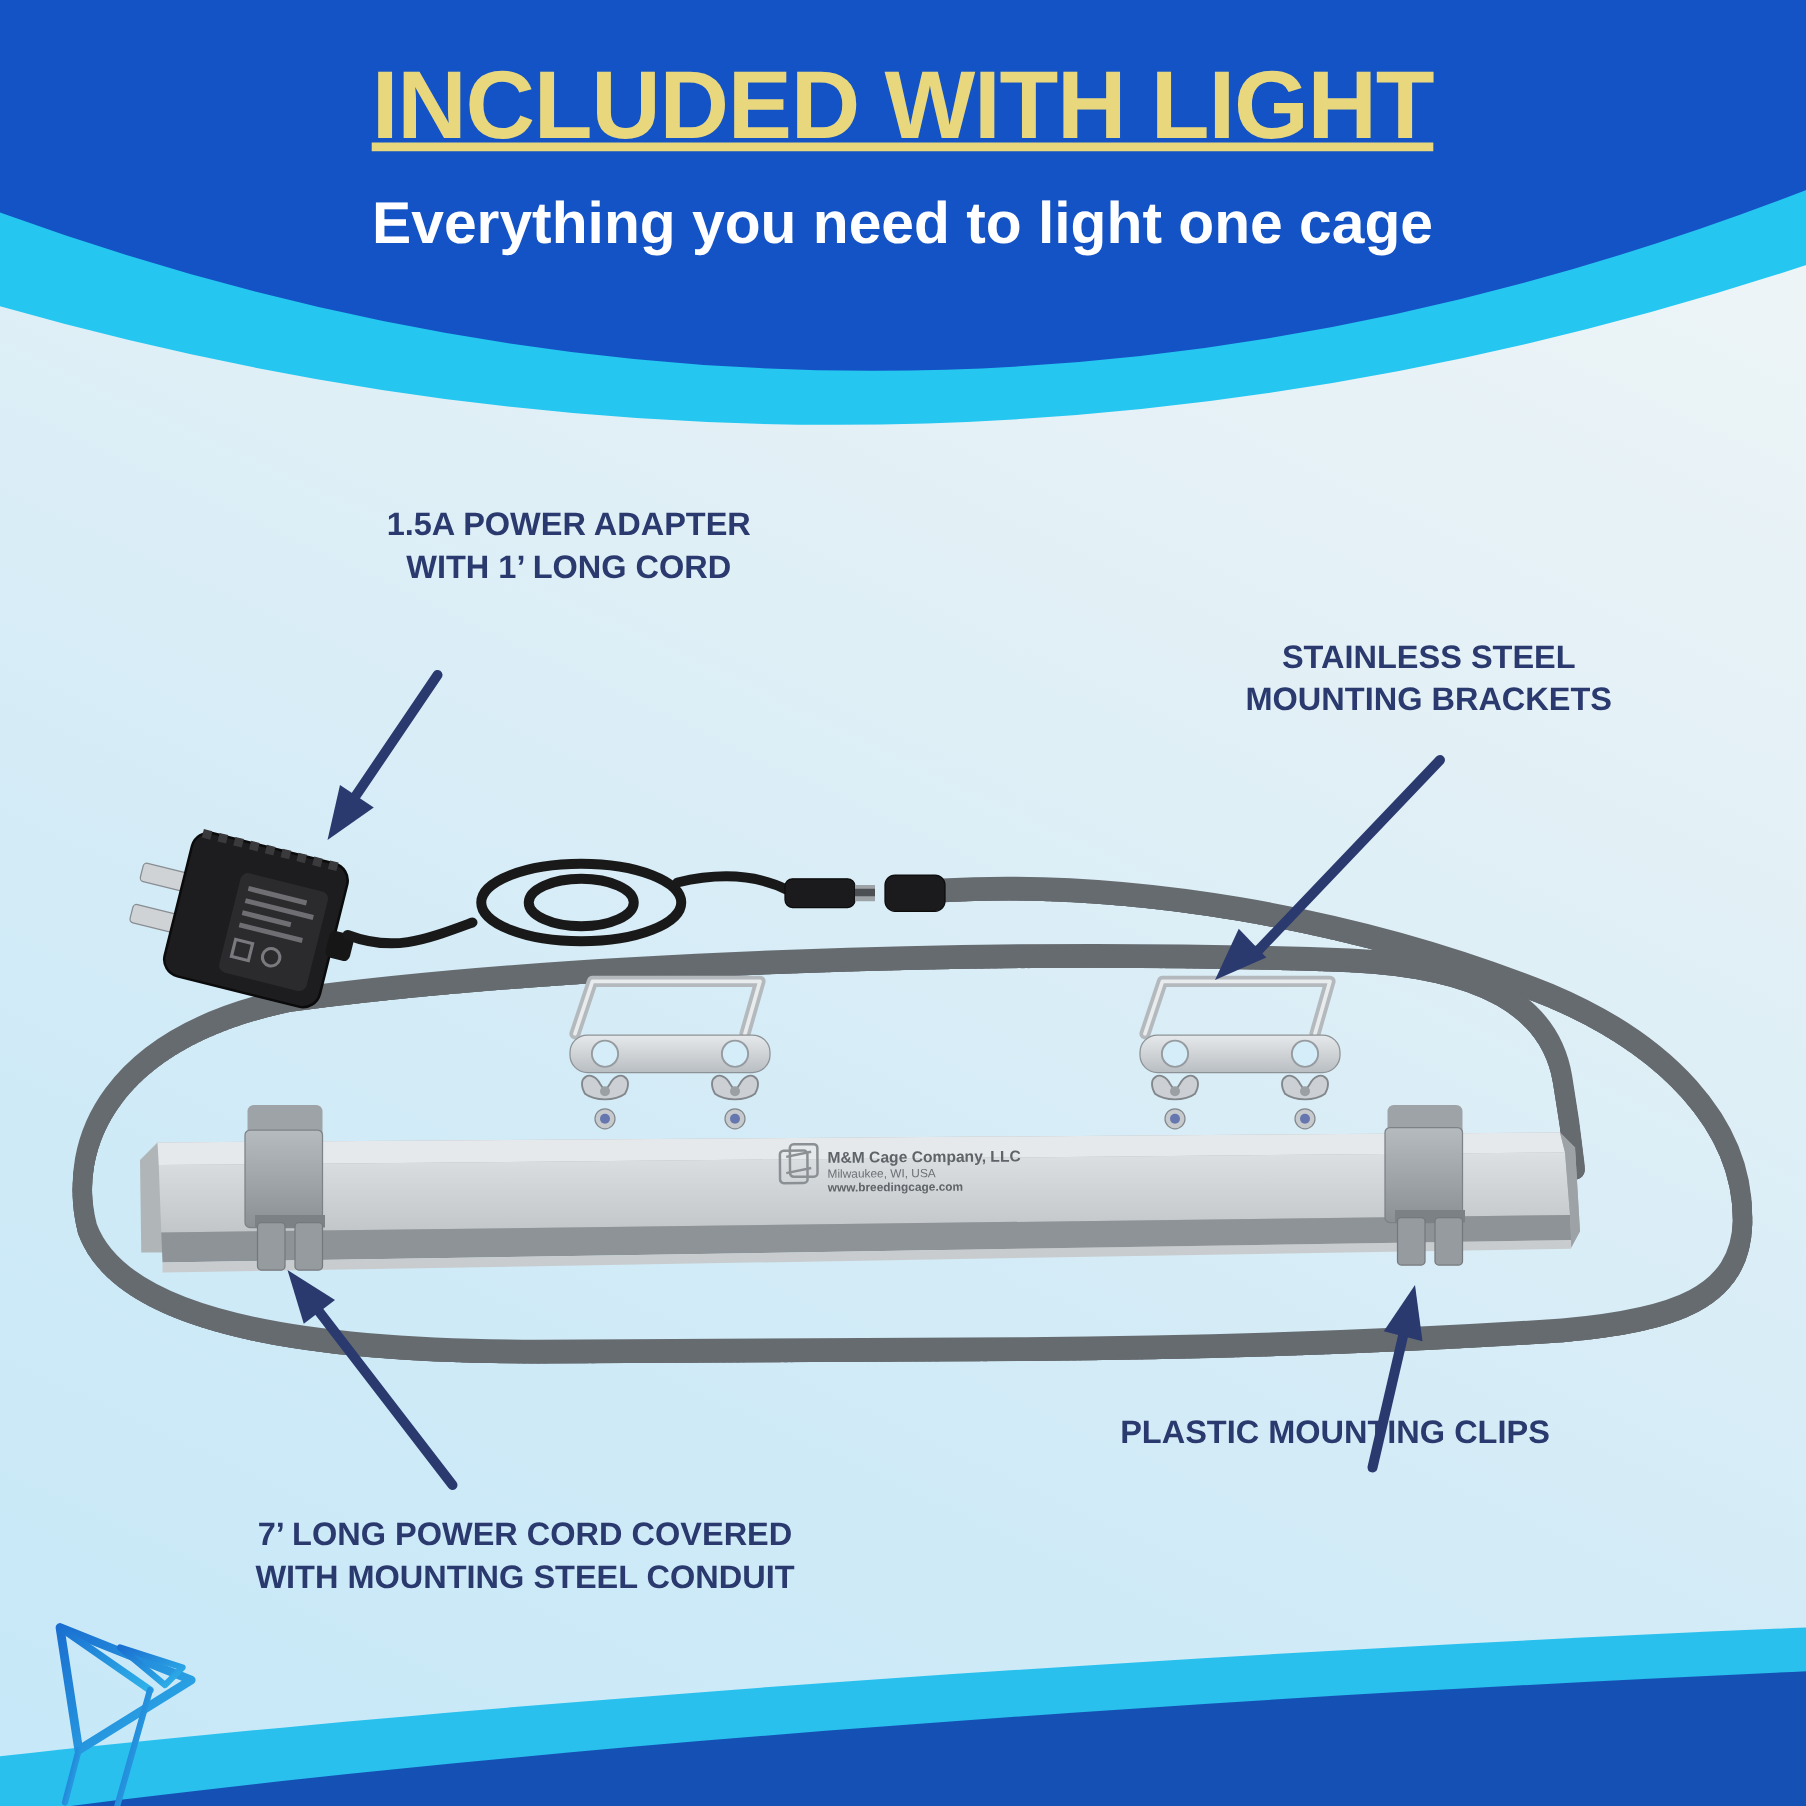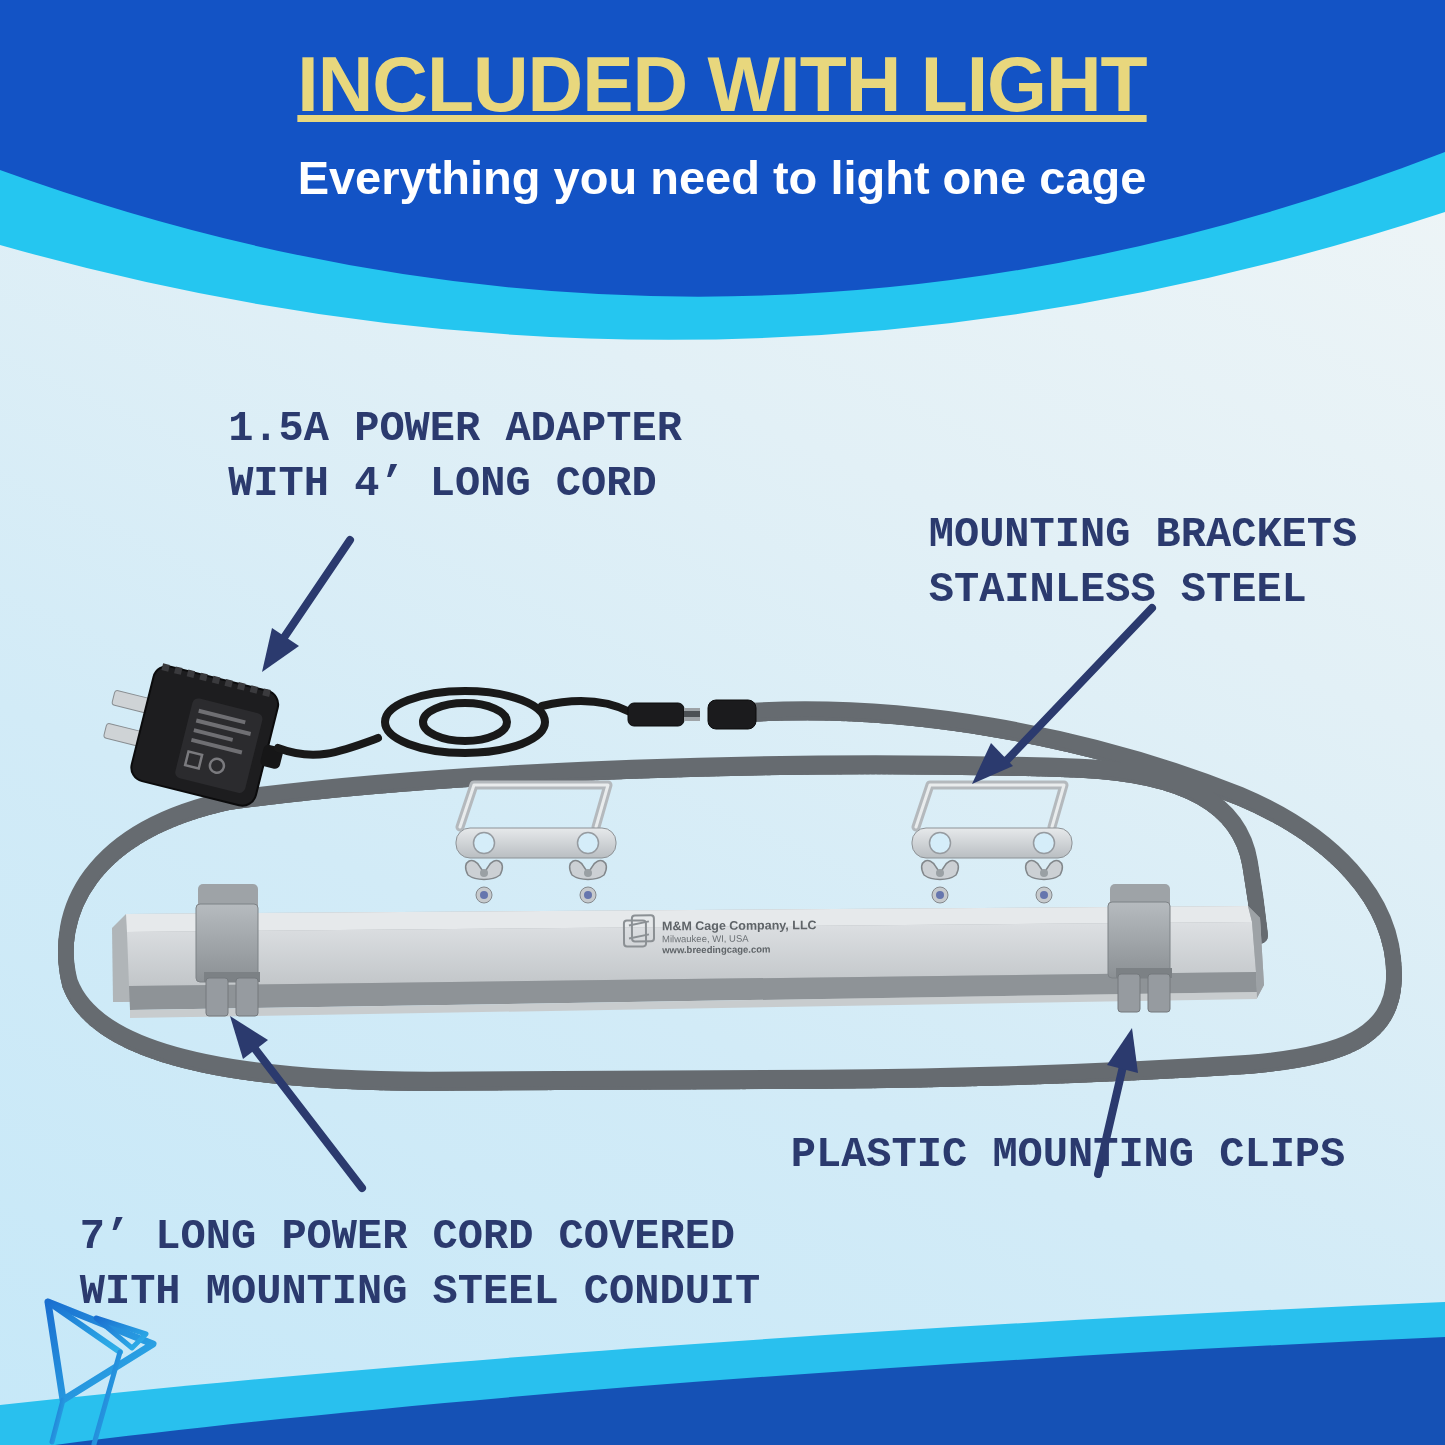--- a/index.html
+++ b/index.html
@@ -12,22 +12,22 @@
   .hdr-title{
     position:absolute;left:722px;top:40px;transform:translateX(-50%);
     font-size:77px;font-weight:700;letter-spacing:-1px;white-space:nowrap;text-decoration:underline;
   }
   .hdr-sub{
     position:absolute;left:722px;top:150px;transform:translateX(-50%);
     font-size:47px;font-weight:700;white-space:nowrap;
   }
   .callout{
     position:absolute;transform:translateX(-50%);
-    font-size:42px;font-weight:700;line-height:1.32;
-    text-align:left;white-space:nowrap;font-family:Liberation Mono, monospace;
+    font-size:26px;font-weight:700;line-height:1.32;
+    text-align:center;white-space:nowrap;
   }
   .callout span{display:block;}
 </style>
 </head>
 <body>
 
 <div class="page">
 
   <svg class="layer" width="1445" height="400" viewBox="0 0 1445 400" aria-hidden="true">
     <path d="M0,245 Q722,450 1445,212 L1445,0 L0,0 Z" fill="#25c6f0"></path>
@@ -177,25 +177,25 @@
       </g>
       <g>
         <line x1="1098" y1="1174" x2="1124" y2="1062"></line>
         <polygon points="1132,1028 1138,1073 1107,1065" stroke="none"></polygon>
       </g>
     </g>
   </svg>
 
   <div class="callout" style="left:455px;top:402px;color:#2b3a6e">
     <span>1.5A POWER ADAPTER</span>
-    <span>WITH 4’ LONG CORD</span>
+    <span>WITH 1’ LONG CORD</span>
   </div>
   <div class="callout" style="left:1143px;top:508px;color:#2b3a6e">
+    <span>STAINLESS STEEL</span>
     <span>MOUNTING BRACKETS</span>
-    <span>STAINLESS STEEL</span>
   </div>
   <div class="callout" style="left:420px;top:1210px;color:#2b3a6e">
     <span>7’ LONG POWER CORD COVERED</span>
     <span>WITH MOUNTING STEEL CONDUIT</span>
   </div>
   <div class="callout" style="left:1068px;top:1128px;color:#2b3a6e">
     <span>PLASTIC MOUNTING CLIPS</span>
   </div>
 
   <svg class="layer" style="top:1285px" width="1445" height="160" viewBox="0 0 1445 160" aria-hidden="true">

